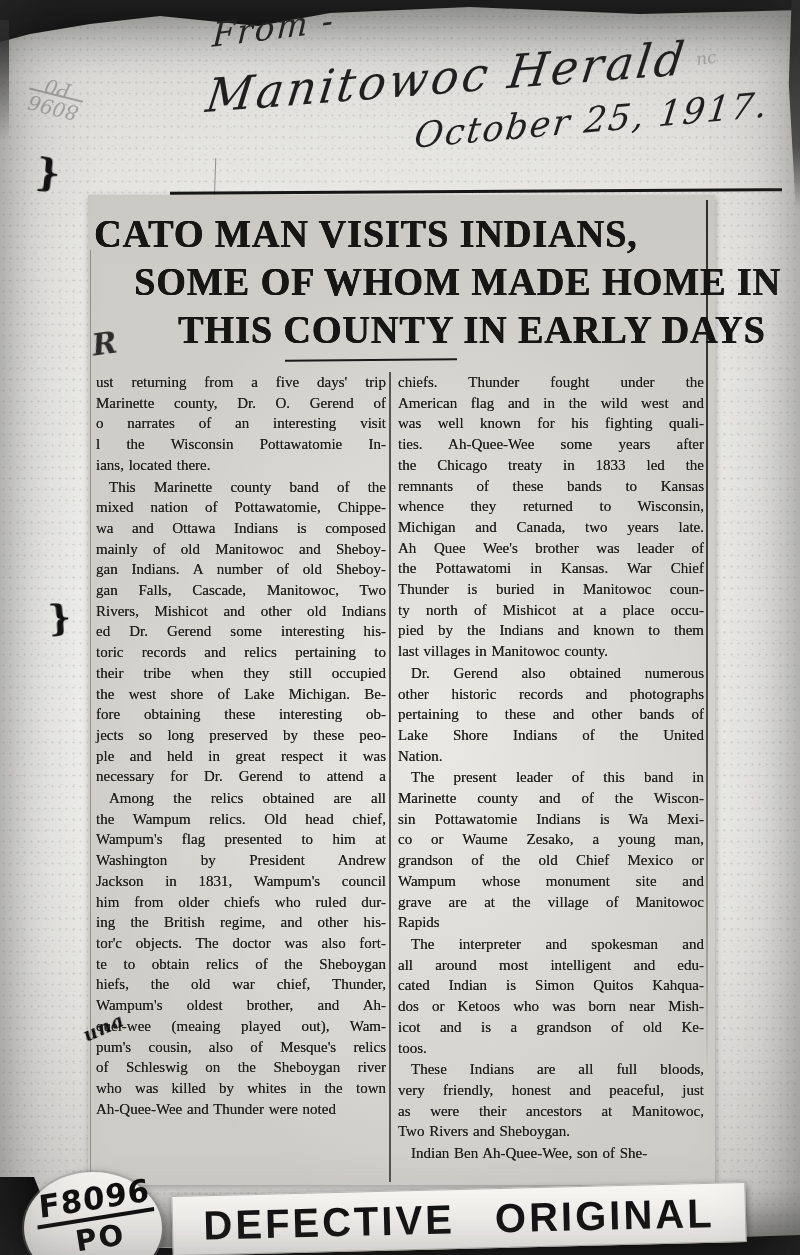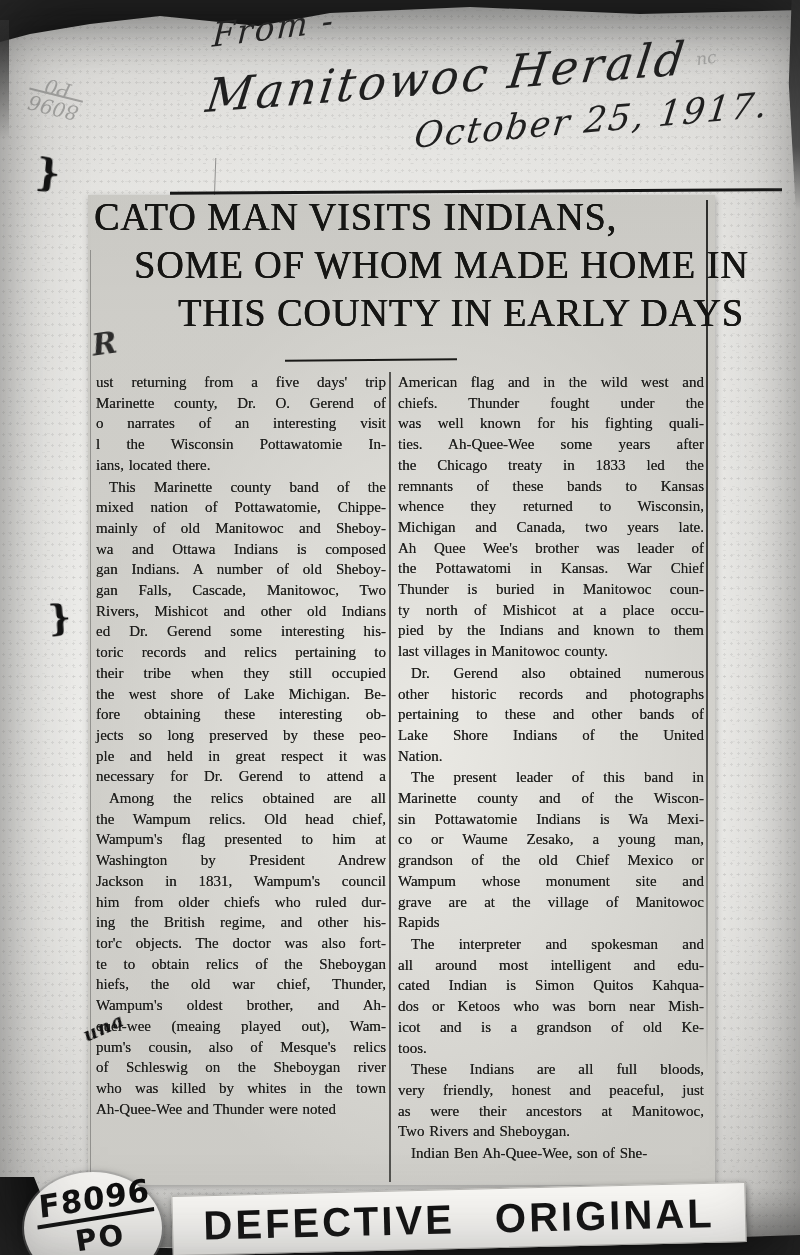--- a/index.html
+++ b/index.html
@@ -58,22 +58,22 @@
       linear-gradient(180deg,#c6c5c0 0%, #cfcec9 12%, #d4d3ce 60%, #cbcac5 100%);
     box-shadow: 1px 2px 6px rgba(60,60,60,.35);
   }
   .clip-topline{position:absolute; left:170px; top:190px; width:612px; height:3px; background:#161616; transform:rotate(-0.35deg);}
   .clip-leftline{position:absolute; left:90px; top:250px; width:1px; height:930px; background:rgba(90,90,88,.5);}
   .clip-rightline{position:absolute; left:706px; top:200px; width:2px; height:880px;
     background:linear-gradient(180deg,#2e2e2c,#4a4a48 60%,rgba(74,74,72,0));}
   .col-rule{position:absolute; left:389px; top:372px; width:2px; height:810px; background:rgba(40,40,38,.75);}
 
   
-  .headline{position:absolute; left:92px; top:192px; width:615px;
-    font-family:"Liberation Serif", serif; font-weight:400; color:#161614;}
+  .headline{position:absolute; left:92px; top:209px; width:615px;
+    font-family:"Liberation Serif", serif; font-weight:700; color:#161614;}
   .hl{font-size:41px; line-height:48px; letter-spacing:1px; transform:scaleX(.93); transform-origin:left;
     text-shadow:.5px 0 0 #161614, 0 .4px 0 #161614; white-space:nowrap;}
   .hl1{margin-left:2px;}
   .hl2{margin-left:42px;}
   .hl3{margin-left:86px;}
   .hl-rule{position:absolute; left:285px; top:359px; width:172px; height:2px; background:#1a1a18; transform:rotate(-0.5deg);}
 
   
   .col{position:absolute; top:372px; font-size:15px; line-height:20.7px; color:#1e1e1c;
     text-shadow:0 0 .35px rgba(30,30,28,.8); word-spacing:1px;}
@@ -139,22 +139,22 @@
     <div class="para">
         <div class="tline">ust returning from a five days' trip</div>
         <div class="tline">Marinette county, Dr. O. Gerend of</div>
         <div class="tline">o narrates of an interesting visit</div>
         <div class="tline">l the Wisconsin Pottawatomie In-</div>
         <div class="tline tline-last">ians, located there.</div>
       </div>
     <div class="para indent">
         <div class="tline">This Marinette county band of the</div>
         <div class="tline">mixed nation of Pottawatomie, Chippe-</div>
+        <div class="tline">wa and Ottawa Indians is composed</div>
         <div class="tline">mainly of old Manitowoc and Sheboy-</div>
-        <div class="tline">wa and Ottawa Indians is composed</div>
         <div class="tline">gan Indians.  A number of old Sheboy-</div>
         <div class="tline">gan Falls, Cascade, Manitowoc, Two</div>
         <div class="tline">Rivers, Mishicot and other old Indians</div>
         <div class="tline">ed Dr. Gerend some interesting his-</div>
         <div class="tline">toric records and relics pertaining to</div>
         <div class="tline">their tribe when they still occupied</div>
         <div class="tline">the west shore of Lake Michigan. Be-</div>
         <div class="tline">fore obtaining these interesting ob-</div>
         <div class="tline">jects so long preserved by these peo-</div>
         <div class="tline">ple and held in great respect it was</div>
@@ -175,22 +175,22 @@
         <div class="tline">quel-wee (meaing played out), Wam-</div>
         <div class="tline">pum's cousin, also of Mesque's relics</div>
         <div class="tline">of Schleswig on the Sheboygan river</div>
         <div class="tline">who was killed by whites in the town</div>
         <div class="tline tline-last">Ah-Quee-Wee and Thunder were noted</div>
       </div>
   </div>
 
   <div class="col col-right">
     <div class="para">
+        <div class="tline">chiefs.   Thunder fought under the</div>
         <div class="tline">American flag and in the wild west and</div>
-        <div class="tline">chiefs.   Thunder fought under the</div>
         <div class="tline">was well known for his fighting quali-</div>
         <div class="tline">ties.  Ah-Quee-Wee some years after</div>
         <div class="tline">the Chicago treaty in 1833 led the</div>
         <div class="tline">remnants of these bands to Kansas</div>
         <div class="tline">whence they returned to Wisconsin,</div>
         <div class="tline">Michigan and Canada, two years late.</div>
         <div class="tline">Ah Quee Wee's brother was leader of</div>
         <div class="tline">the Pottawatomi in Kansas. War Chief</div>
         <div class="tline">Thunder is buried in Manitowoc coun-</div>
         <div class="tline">ty north of Mishicot at a place occu-</div>

